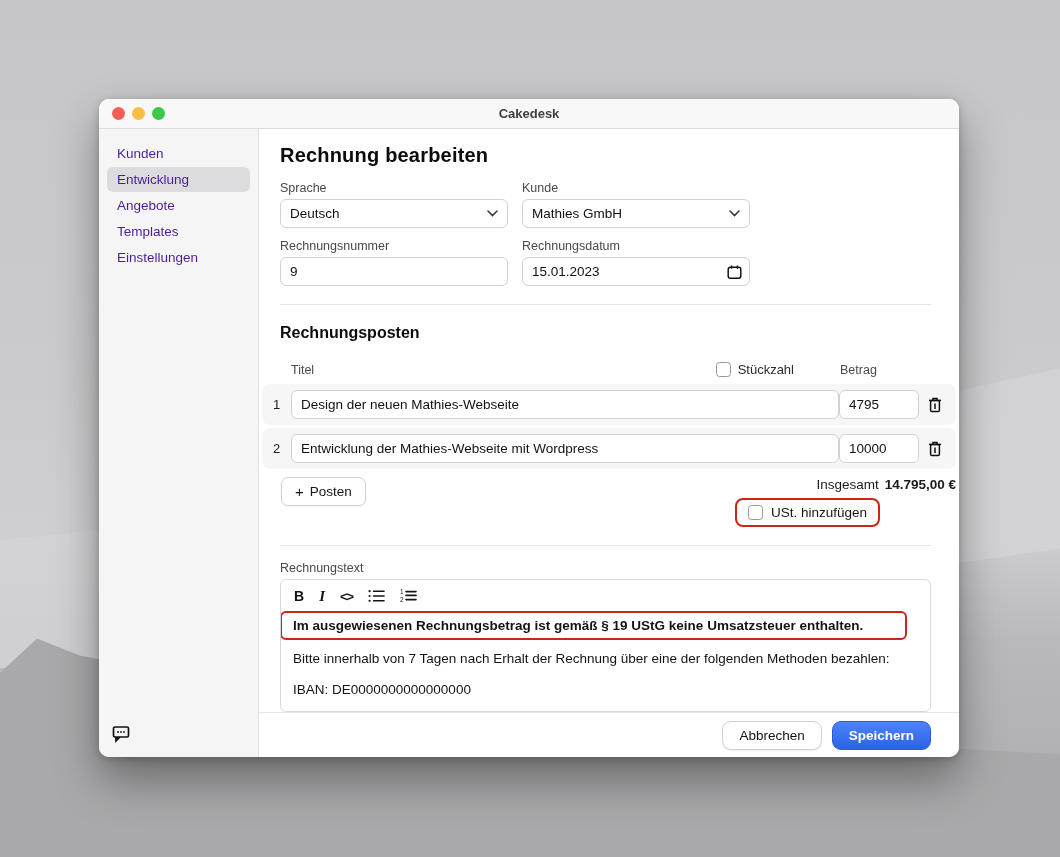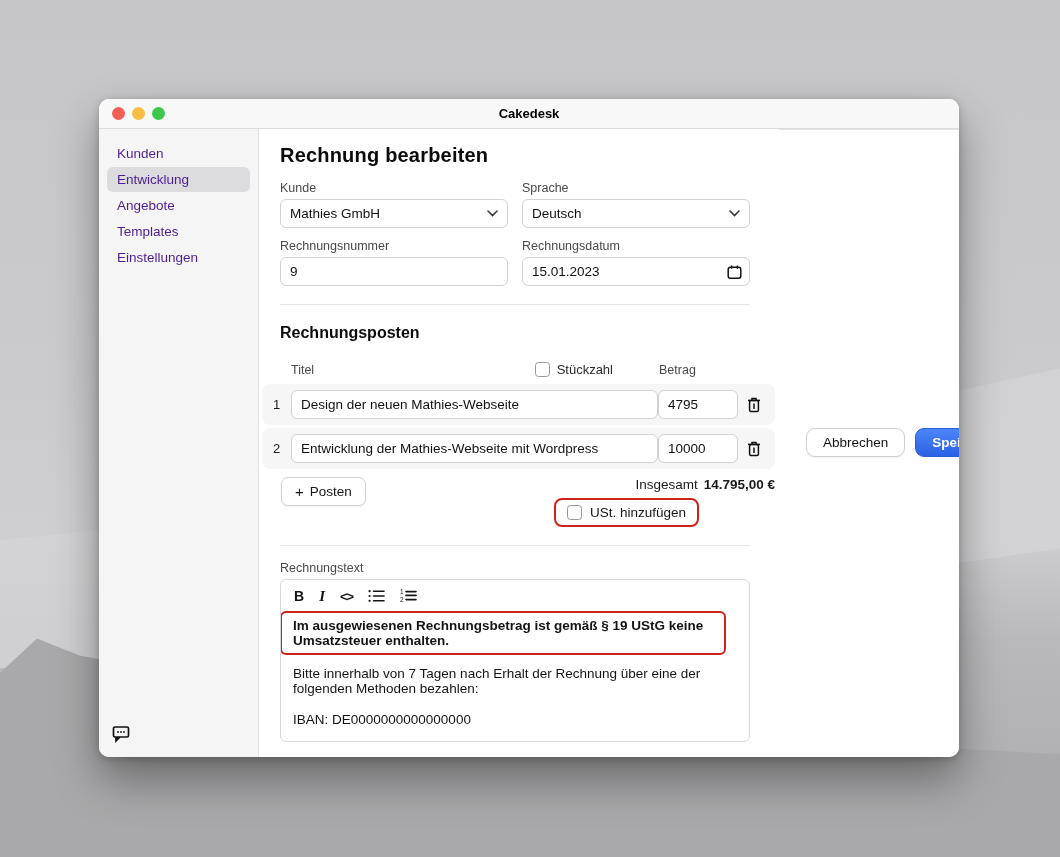--- a/index.html
+++ b/index.html
@@ -13,30 +13,30 @@
     clip-path:polygon(0 78.5%,3.5% 74.5%,7.5% 76.5%,40% 84%,100% 88%,100% 100%,0 100%);}
   
   .window{position:absolute;left:99px;top:99px;width:860px;height:658px;background:#fff;
     border-radius:10px;box-shadow:0 22px 45px rgba(0,0,0,.38),0 2px 8px rgba(0,0,0,.22);
     overflow:hidden;z-index:5;display:flex;flex-direction:column;}
   .titlebar{height:29px;background:#f8f8f8;border-bottom:1px solid #dcdcde;
     display:flex;align-items:center;position:relative;flex:0 0 auto;}
   .traffic{display:flex;gap:7px;margin-left:13px;}
   .light{width:13px;height:13px;border-radius:50%;}
   .light.red{background:#f15f57;}.light.yellow{background:#f8bd44;}.light.green{background:#3dc84c;}
-  .win-title{position:absolute;left:0;right:0;text-align:center;font-size:13px;font-weight:700;color:#000000;}
+  .win-title{position:absolute;left:0;right:0;text-align:center;font-size:13px;font-weight:700;color:#404040;}
   .body{flex:1;display:flex;min-height:0;}
   
   .sidebar{width:160px;flex:0 0 160px;background:#f5f5f6;border-right:1px solid #e1e1e3;
     padding-top:11px;position:relative;box-sizing:border-box;}
   .side-item{margin:1px 8px;padding:5px 10px;font-size:13.5px;color:#4c1d95;border-radius:6px;cursor:default;}
   .side-item.active{background:#dcdcdf;}
   .chat-fab{position:absolute;left:13px;bottom:13px;width:20px;height:20px;display:flex;align-items:center;}
   
-  .main{flex:1;display:flex;flex-direction:row;min-width:0;background:#fff;}
+  .main{flex:1;display:flex;flex-direction:column;min-width:0;background:#fff;}
   .content{flex:1;padding:15px 28px 0 21px;box-sizing:border-box;}
   h1.page-title{margin:0 0 14px;font-size:20px;font-weight:700;color:#0c0c0d;letter-spacing:.2px;}
   .form-grid{display:grid;grid-template-columns:228px 228px;column-gap:14px;row-gap:11px;}
   .field label{display:block;font-size:12.5px;color:#49494c;margin-bottom:4px;}
   .ctrl{box-sizing:border-box;width:100%;height:29px;border:1px solid #d2d2d5;border-radius:6px;
     background:#fff;font-size:13.5px;color:#111;padding:0 9px;display:flex;align-items:center;
     font-family:inherit;}
   input.ctrl{outline:none;}
   .selectbox{justify-content:space-between;cursor:default;}
   .with-icon{position:relative;}
@@ -132,34 +132,34 @@
           </span>
         </div>
       </nav>
 
       <div class="main">
         <div class="content">
           <h1 class="page-title">Rechnung bearbeiten</h1>
 
           <div class="form-grid">
             <div class="field">
+              <label>Sprache</label>
+              <div class="ctrl selectbox">
+                <span>Deutsch</span>
+                <span>
+                  <svg width="11" height="7" viewBox="0 0 11 7" fill="none" stroke="#3a3a3c" stroke-width="1.6" stroke-linecap="round">
+                      <polyline points="1,1 5.5,5.5 10,1"></polyline>
+                    </svg>
+                </span>
+              </div>
+            </div>
+            <div class="field">
               <label>Kunde</label>
               <div class="ctrl selectbox">
                 <span>Mathies GmbH</span>
-                <span>
-                  <svg width="11" height="7" viewBox="0 0 11 7" fill="none" stroke="#3a3a3c" stroke-width="1.6" stroke-linecap="round">
-                      <polyline points="1,1 5.5,5.5 10,1"></polyline>
-                    </svg>
-                </span>
-              </div>
-            </div>
-            <div class="field">
-              <label>Sprache</label>
-              <div class="ctrl selectbox">
-                <span>Deutsch</span>
                 <span>
                   <svg width="11" height="7" viewBox="0 0 11 7" fill="none" stroke="#3a3a3c" stroke-width="1.6" stroke-linecap="round">
                       <polyline points="1,1 5.5,5.5 10,1"></polyline>
                     </svg>
                 </span>
               </div>
             </div>
             <div class="field">
               <label>Rechnungsnummer</label>
               <input class="ctrl" type="text" value="9" style="">

